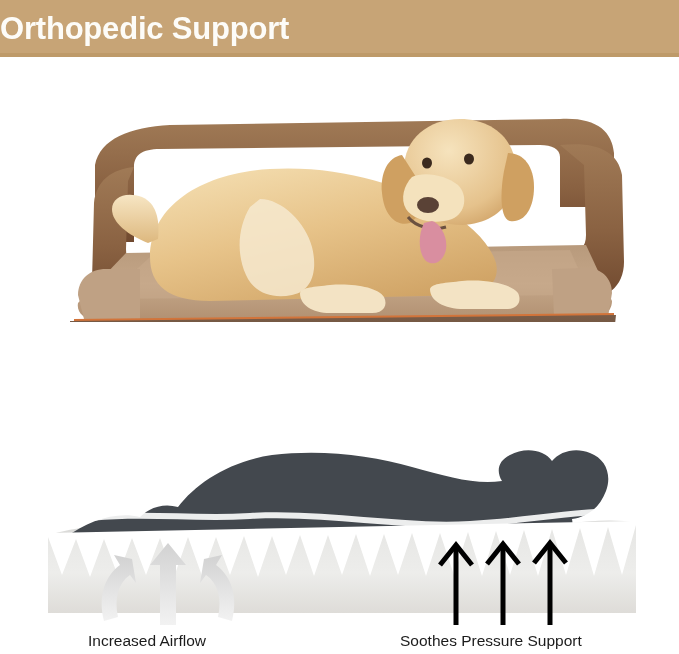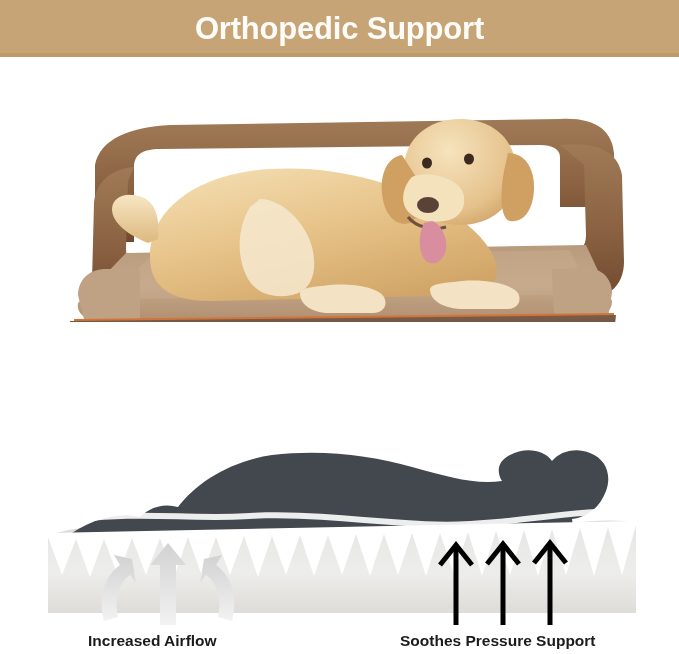--- a/index.html
+++ b/index.html
@@ -20,21 +20,21 @@
 
   
   .banner {
     position: absolute;
     left: 0; top: 0;
     width: 679px;
     height: 57px;
     background: #c7a476;
     display: flex;
     align-items: center;
-    justify-content: center;
+    justify-content: flex-start;
   }
   .banner-title {
     color: #fdfcf8;
     font-size: 31px;
     font-weight: bold;
     letter-spacing: -0.2px;
     line-height: 1;
   }
   .banner-underline {
     position: absolute;
@@ -70,21 +70,21 @@
     left: 0; top: 425px;
     width: 679px;
     height: 200px;
   }
   .diagram svg { display: block; }
 
   
   .caption {
     position: absolute;
     font-size: 15.5px;
-    font-weight: bold;
+    font-weight: normal;
     color: #1b1b1b;
     white-space: nowrap;
   }
   .cap-airflow  { left: 88px;  top: 632px; }
   .cap-pressure { left: 400px; top: 632px; }
 </style>
 </head>
 <body>
 
 <div id="page">

